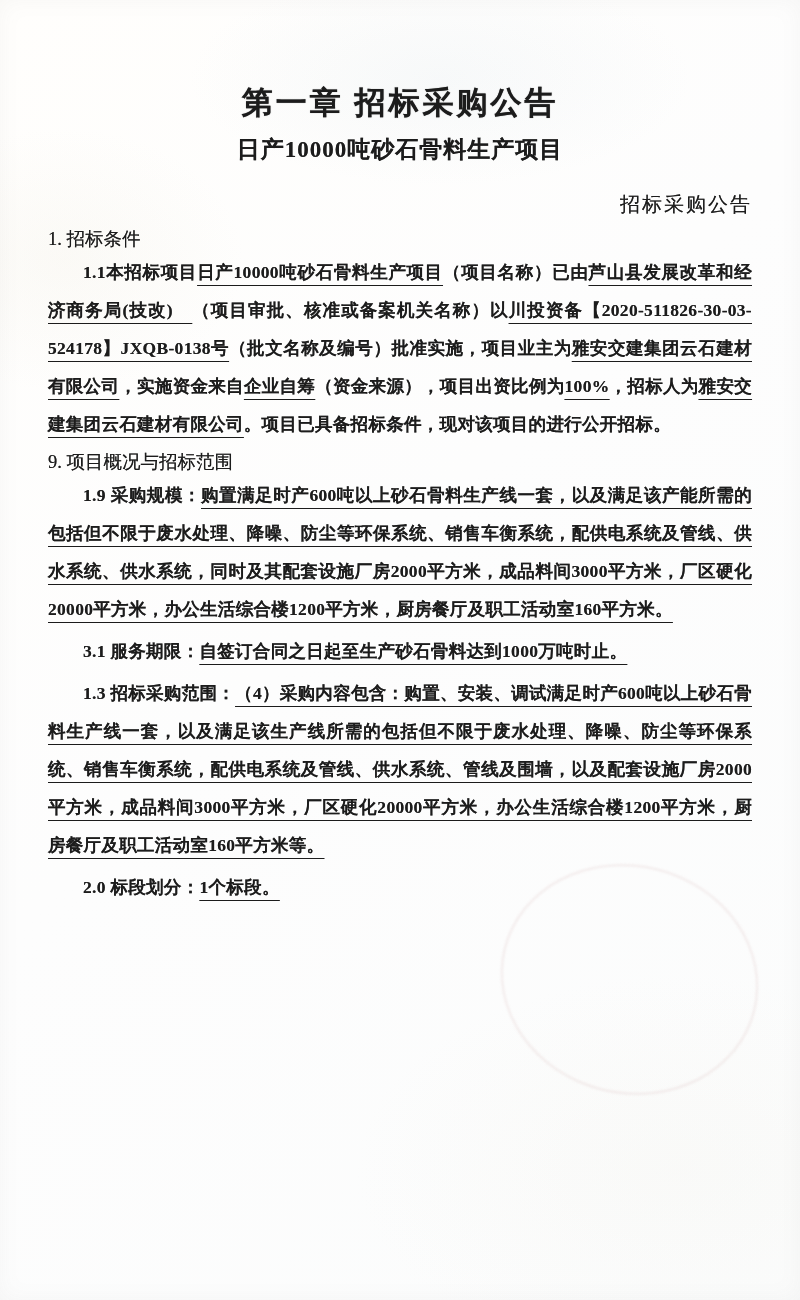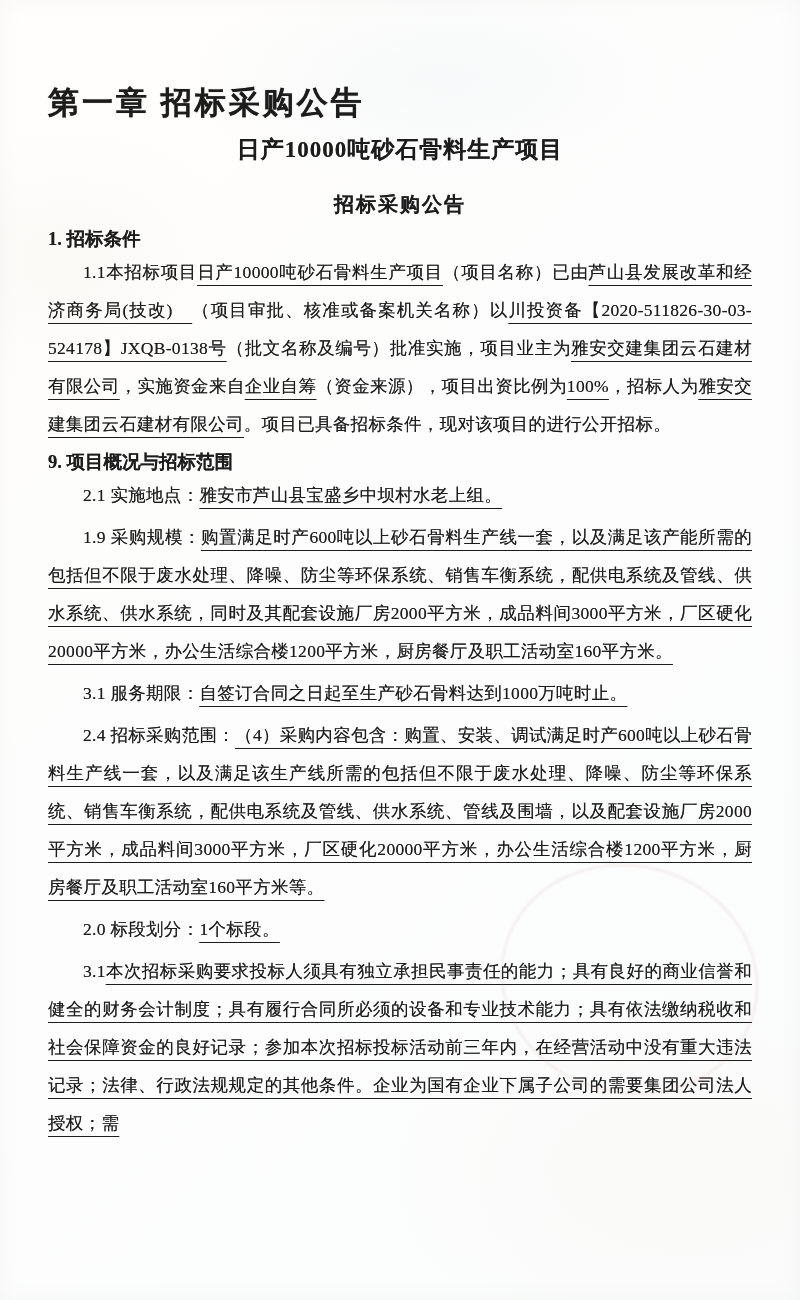--- a/index.html
+++ b/index.html
@@ -37,50 +37,50 @@
     border: 2px solid rgba(195,145,145,0.16);
     border-radius: 50%;
     transform: rotate(14deg);
     filter: blur(1px);
     pointer-events: none;
   }
   h1.chapter {
     margin: 0 0 10px 0;
     font-size: 31px;
     font-weight: 700;
-    text-align: left;
+    text-align: center;
     letter-spacing: 3px;
     text-shadow: 0 0 0.7px rgba(20,20,20,0.8);
   }
   h2.project {
     margin: 0 0 26px 0;
     font-size: 23px;
     font-weight: 700;
     text-align: center;
     letter-spacing: 1px;
     text-shadow: 0 0 0.6px rgba(20,20,20,0.75);
   }
   h3.notice {
     margin: 0 0 8px 0;
     font-size: 20px;
-    font-weight: 700;
-    text-align: center;
+    font-weight: 400;
+    text-align: right;
     letter-spacing: 2px;
     text-shadow: 0 0 0.5px rgba(20,20,20,0.7);
   }
   h4.sec {
     margin: 6px 0 2px 0;
     font-size: 18.5px;
-    font-weight: 700;
+    font-weight: 400;
     text-shadow: 0 0 0.5px rgba(20,20,20,0.7);
   }
   p.para {
     margin: 0 0 4px 0;
     font-size: 17.5px;
-    font-weight: 400;
+    font-weight: 700;
     line-height: 38px;
     text-align: justify;
     text-indent: 2em;
     letter-spacing: 0.3px;
     text-shadow: 0 0 0.5px rgba(25,25,25,0.65);
   }
   p.para .u {
     text-decoration: underline;
     text-decoration-thickness: 1.3px;
     text-underline-offset: 7px;
@@ -94,21 +94,19 @@
   <div class="stain"></div>
 
   <h1 class="chapter">第一章 招标采购公告</h1>
   <h2 class="project">日产10000吨砂石骨料生产项目</h2>
   <h3 class="notice">招标采购公告</h3>
 
   <h4 class="sec">1. 招标条件</h4>
   <p class="para"><span>1.1本招标项目</span><span class="u">日产10000吨砂石骨料生产项目</span><span>（项目名称）已由</span><span class="u">芦山县发展改革和经济商务局(技改)　</span><span>（项目审批、核准或备案机关名称）以</span><span class="u">川投资备【2020-511826-30-03-524178】JXQB-0138号</span><span>（批文名称及编号）批准实施，项目业主为</span><span class="u">雅安交建集团云石建材有限公司</span><span>，实施资金来自</span><span class="u">企业自筹</span><span>（资金来源），项目出资比例为</span><span class="u">100%</span><span>，招标人为</span><span class="u">雅安交建集团云石建材有限公司</span><span>。项目已具备招标条件，现对该项目的进行公开招标。</span></p>
 
   <h4 class="sec">9. 项目概况与招标范围</h4>
-  <p class="para"><span>2.1 实施地点：</span><span class="u">雅安市芦山县宝盛乡中坝村水老上组。</span></p>
   <p class="para"><span>1.9 采购规模：</span><span class="u">购置满足时产600吨以上砂石骨料生产线一套，以及满足该产能所需的包括但不限于废水处理、降噪、防尘等环保系统、销售车衡系统，配供电系统及管线、供水系统、供水系统，同时及其配套设施厂房2000平方米，成品料间3000平方米，厂区硬化20000平方米，办公生活综合楼1200平方米，厨房餐厅及职工活动室160平方米。</span></p>
   <p class="para"><span>3.1 服务期限：</span><span class="u">自签订合同之日起至生产砂石骨料达到1000万吨时止。</span></p>
-  <p class="para"><span>2.4 招标采购范围：</span><span class="u">（4）采购内容包含：购置、安装、调试满足时产600吨以上砂石骨料生产线一套，以及满足该生产线所需的包括但不限于废水处理、降噪、防尘等环保系统、销售车衡系统，配供电系统及管线、供水系统、管线及围墙，以及配套设施厂房2000平方米，成品料间3000平方米，厂区硬化20000平方米，办公生活综合楼1200平方米，厨房餐厅及职工活动室160平方米等。</span></p>
+  <p class="para"><span>1.3 招标采购范围：</span><span class="u">（4）采购内容包含：购置、安装、调试满足时产600吨以上砂石骨料生产线一套，以及满足该生产线所需的包括但不限于废水处理、降噪、防尘等环保系统、销售车衡系统，配供电系统及管线、供水系统、管线及围墙，以及配套设施厂房2000平方米，成品料间3000平方米，厂区硬化20000平方米，办公生活综合楼1200平方米，厨房餐厅及职工活动室160平方米等。</span></p>
   <p class="para"><span>2.0 标段划分：</span><span class="u">1个标段。</span></p>
 
-  <p class="para"><span>3.1</span><span class="u">本次招标采购要求投标人须具有独立承担民事责任的能力；具有良好的商业信誉和健全的财务会计制度；具有履行合同所必须的设备和专业技术能力；具有依法缴纳税收和社会保障资金的良好记录；参加本次招标投标活动前三年内，在经营活动中没有重大违法记录；法律、行政法规规定的其他条件。企业为国有企业下属子公司的需要集团公司法人授权；需</span></p>
 
 </div>
 
 </body></html>

